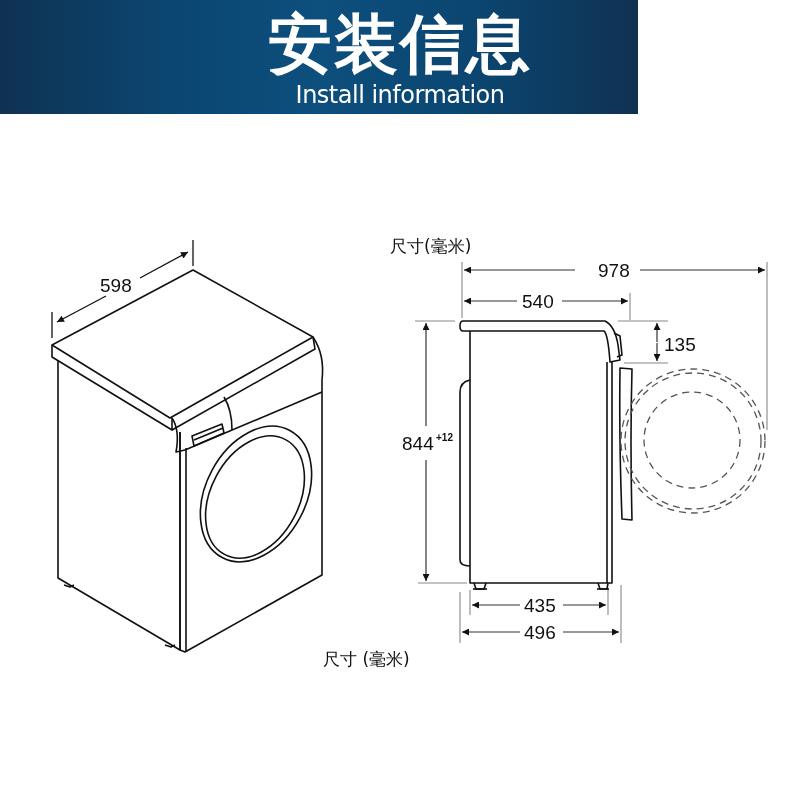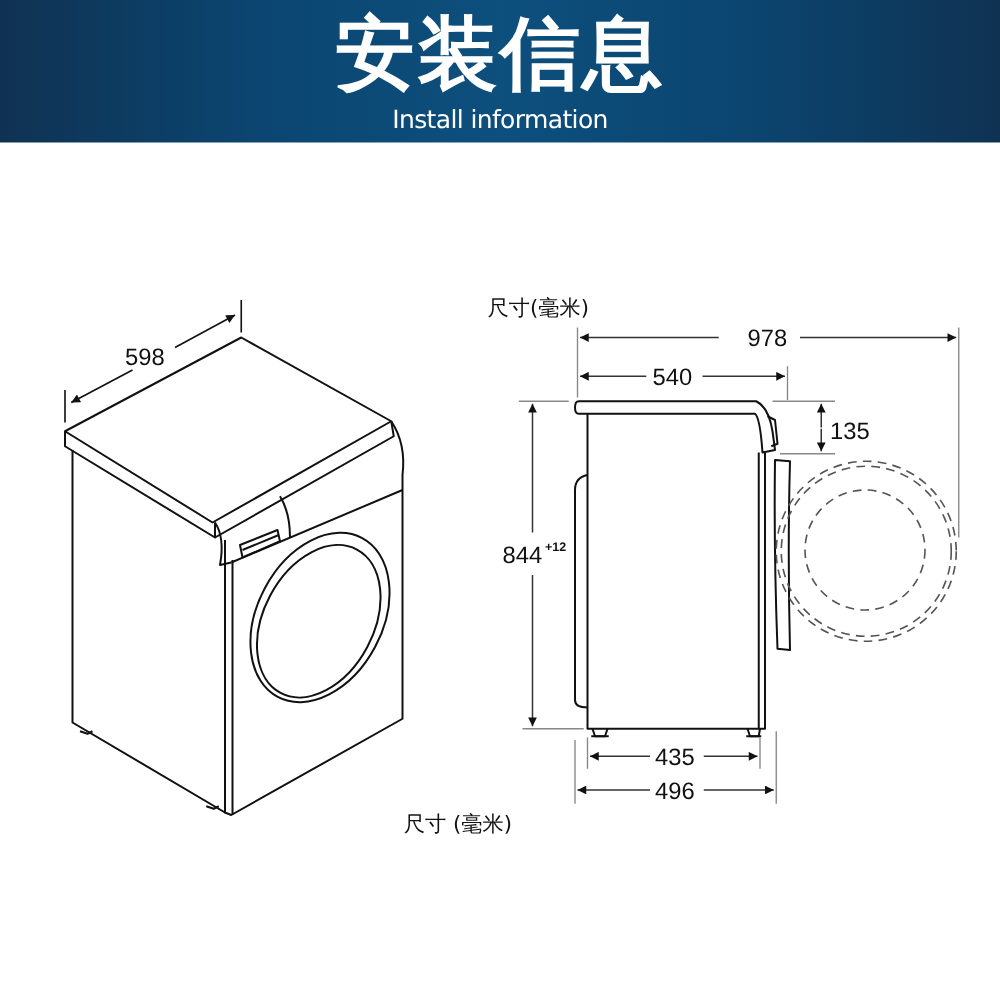--- a/index.html
+++ b/index.html
@@ -1,28 +1,28 @@
 <!DOCTYPE html>
 <html><head>
 <meta charset="utf-8">
 <style>
   html, body { margin: 0; padding: 0; background: #ffffff; }
   body { width: 800px; height: 800px; position: relative; overflow: hidden; font-family: "Liberation Sans", sans-serif; }
   .header {
-    position: absolute; left: 0; top: 0; width: 800px; height: 114px;
+    position: absolute; left: 0; top: 0; width: 638px; height: 114px;
     background: linear-gradient(90deg, #0f3252 0%, #0b4570 25%, #0d4f7d 50%, #0b4570 75%, #0f3252 100%);
   }
   .header-title {
     position: absolute; left: 0; width: 800px; top: 6px; text-align: center;
     color: #ffffff; font-size: 64px; line-height: 76px; font-weight: bold; letter-spacing: 2px;
     font-family: "DejaVu Sans", sans-serif;
   }
   .header-subtitle {
     position: absolute; left: 0; width: 800px; top: 83px; text-align: center;
-    color: #ffffff; font-size: 20px; line-height: 24px; font-weight: normal;
+    color: #ffffff; font-size: 24px; line-height: 24px; font-weight: normal;
     font-family: "DejaVu Sans", sans-serif; letter-spacing: -0.5px;
   }
   svg.drawing { position: absolute; left: 0; top: 0; }
   .dim-text { font-family: "Liberation Sans", sans-serif; font-size: 19px; fill: #111; }
   .dim-sup { font-family: "Liberation Sans", sans-serif; font-size: 10px; fill: #111; font-weight: bold; }
   .unit-text { font-family: "DejaVu Sans", sans-serif; font-size: 17px; fill: #111; }
 </style>
 </head>
 <body>
 

